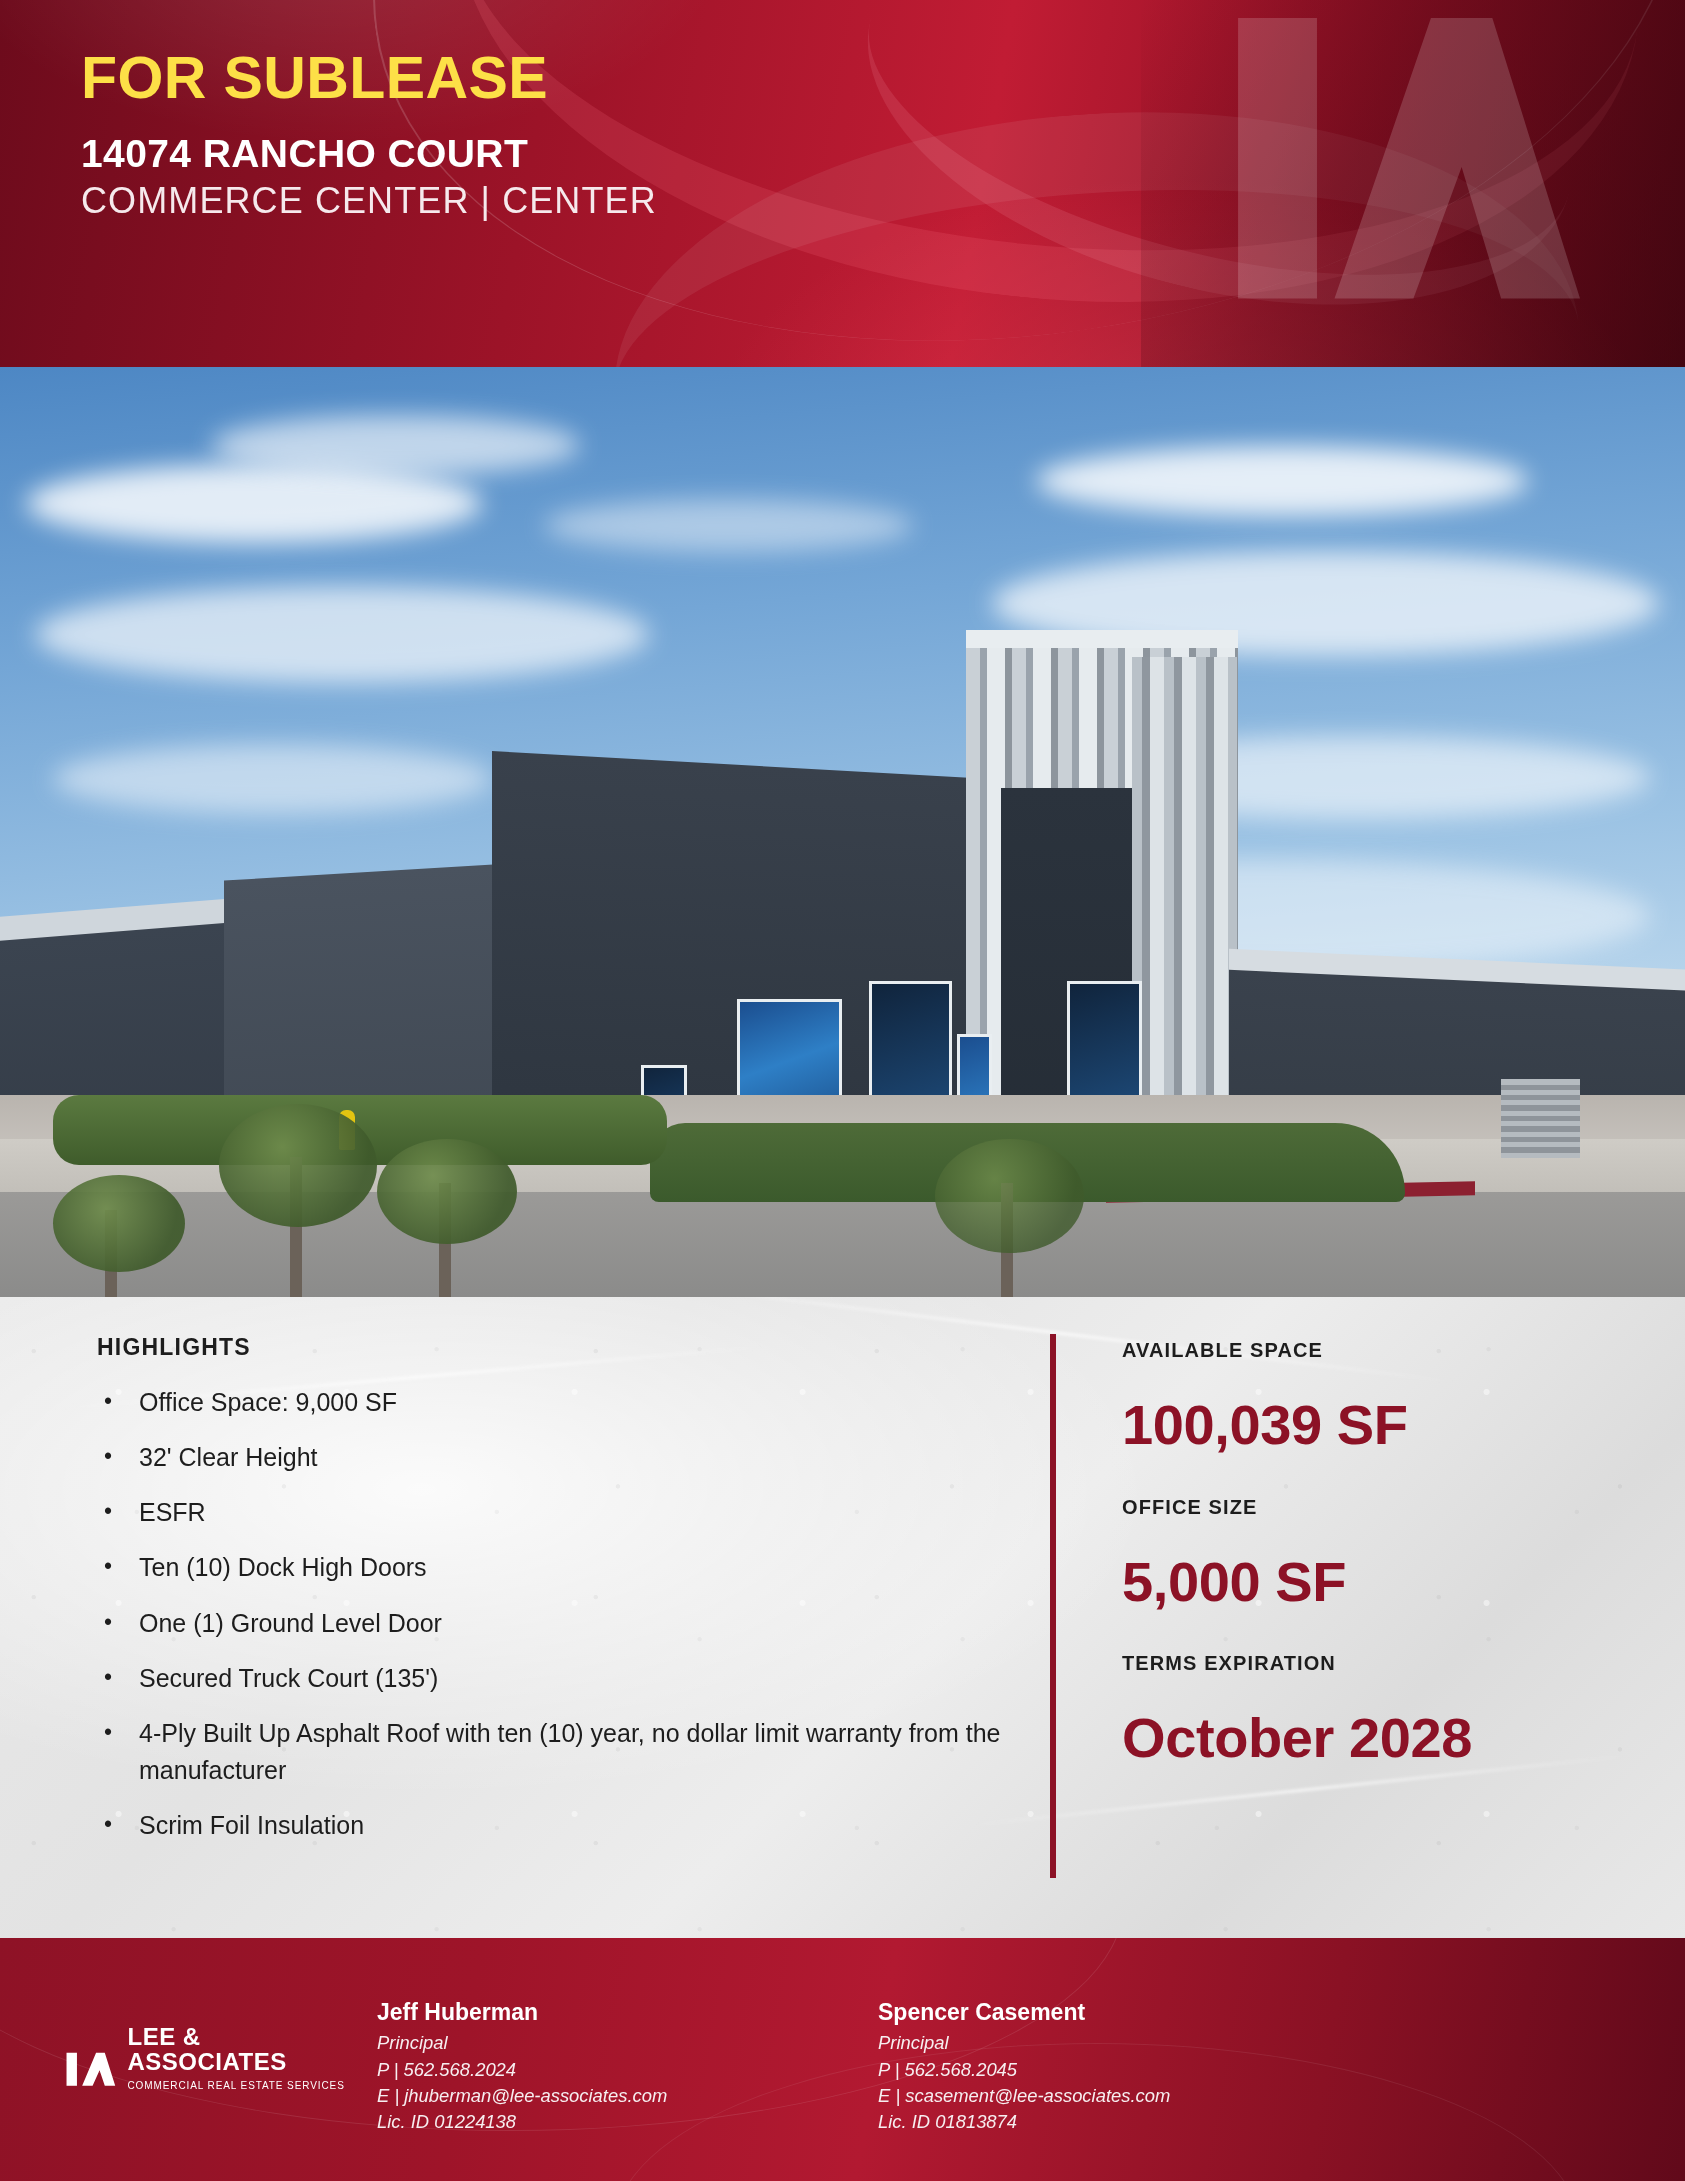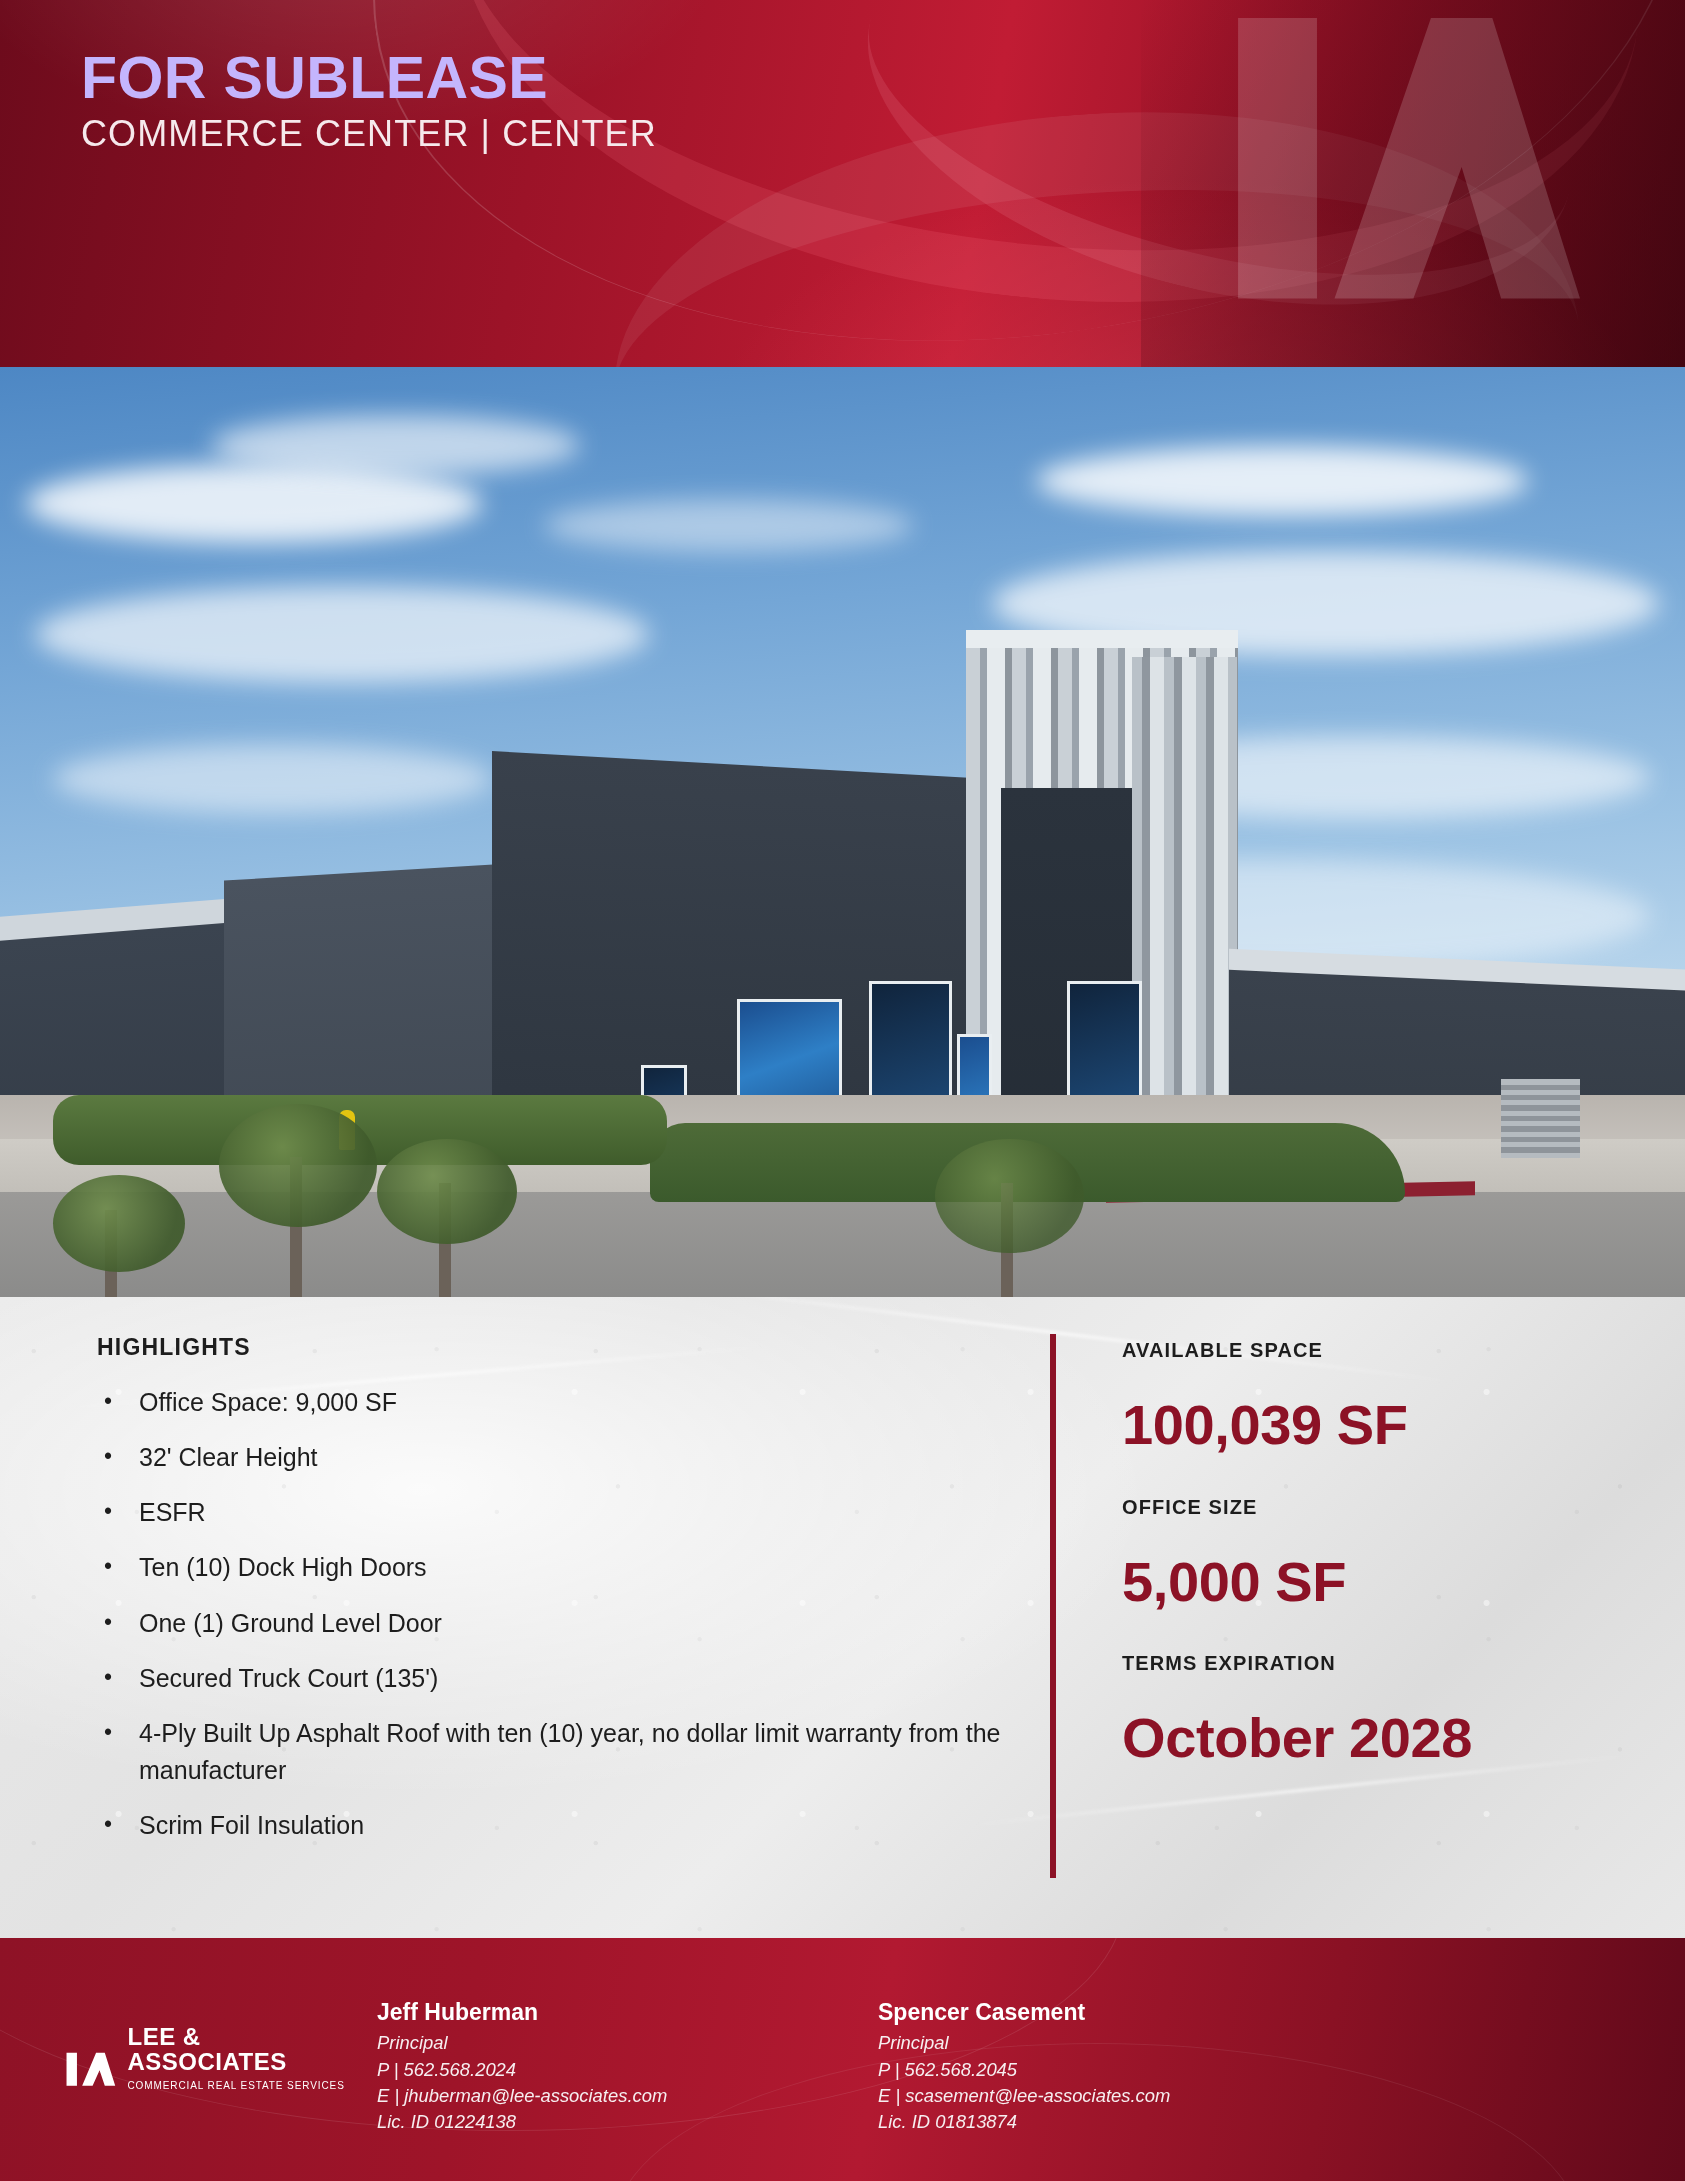--- a/index.html
+++ b/index.html
@@ -84,21 +84,21 @@
   }
   .hdr-text {
     position: absolute;
     left: 81px;
     top: 49px;
     z-index: 5;
   }
   .hdr-title {
     font-size: 59px;
     font-weight: bold;
-    color: #c4b5fd;
+    color: #fde047;
     letter-spacing: 0.4px;
     line-height: 1.0;
   }
   .hdr-sub1 {
     margin-top: 26px;
     font-size: 39px;
     font-weight: bold;
     color: #ffffff;
     letter-spacing: 0.4px;
     line-height: 1.05;
@@ -429,20 +429,21 @@
     <div class="hdr-swoosh sw4"></div>
     <div class="hdr-darkpanel"></div>
 
     <svg class="hdr-mark" viewBox="0 0 430 410">
       <path d="M40 10 L40 330 L130 330 L130 10 Z" fill="#ffffff" opacity="0.55"></path>
       <path d="M150 330 L260 10 L330 10 L430 330 L340 330 L295 180 L240 330 Z" fill="#ffffff" opacity="0.55"></path>
     </svg>
 
     <div class="hdr-text">
       <div class="hdr-title">FOR SUBLEASE</div>
+      <div class="hdr-sub1">14074 RANCHO COURT</div>
       <div class="hdr-sub2">COMMERCE CENTER | CENTER</div>
     </div>
   </div>
 
   <div class="hero">
     <div class="sky"></div>
     <div class="cloud c1"></div>
     <div class="cloud c2"></div>
     <div class="cloud c3"></div>
     <div class="cloud c4"></div>

